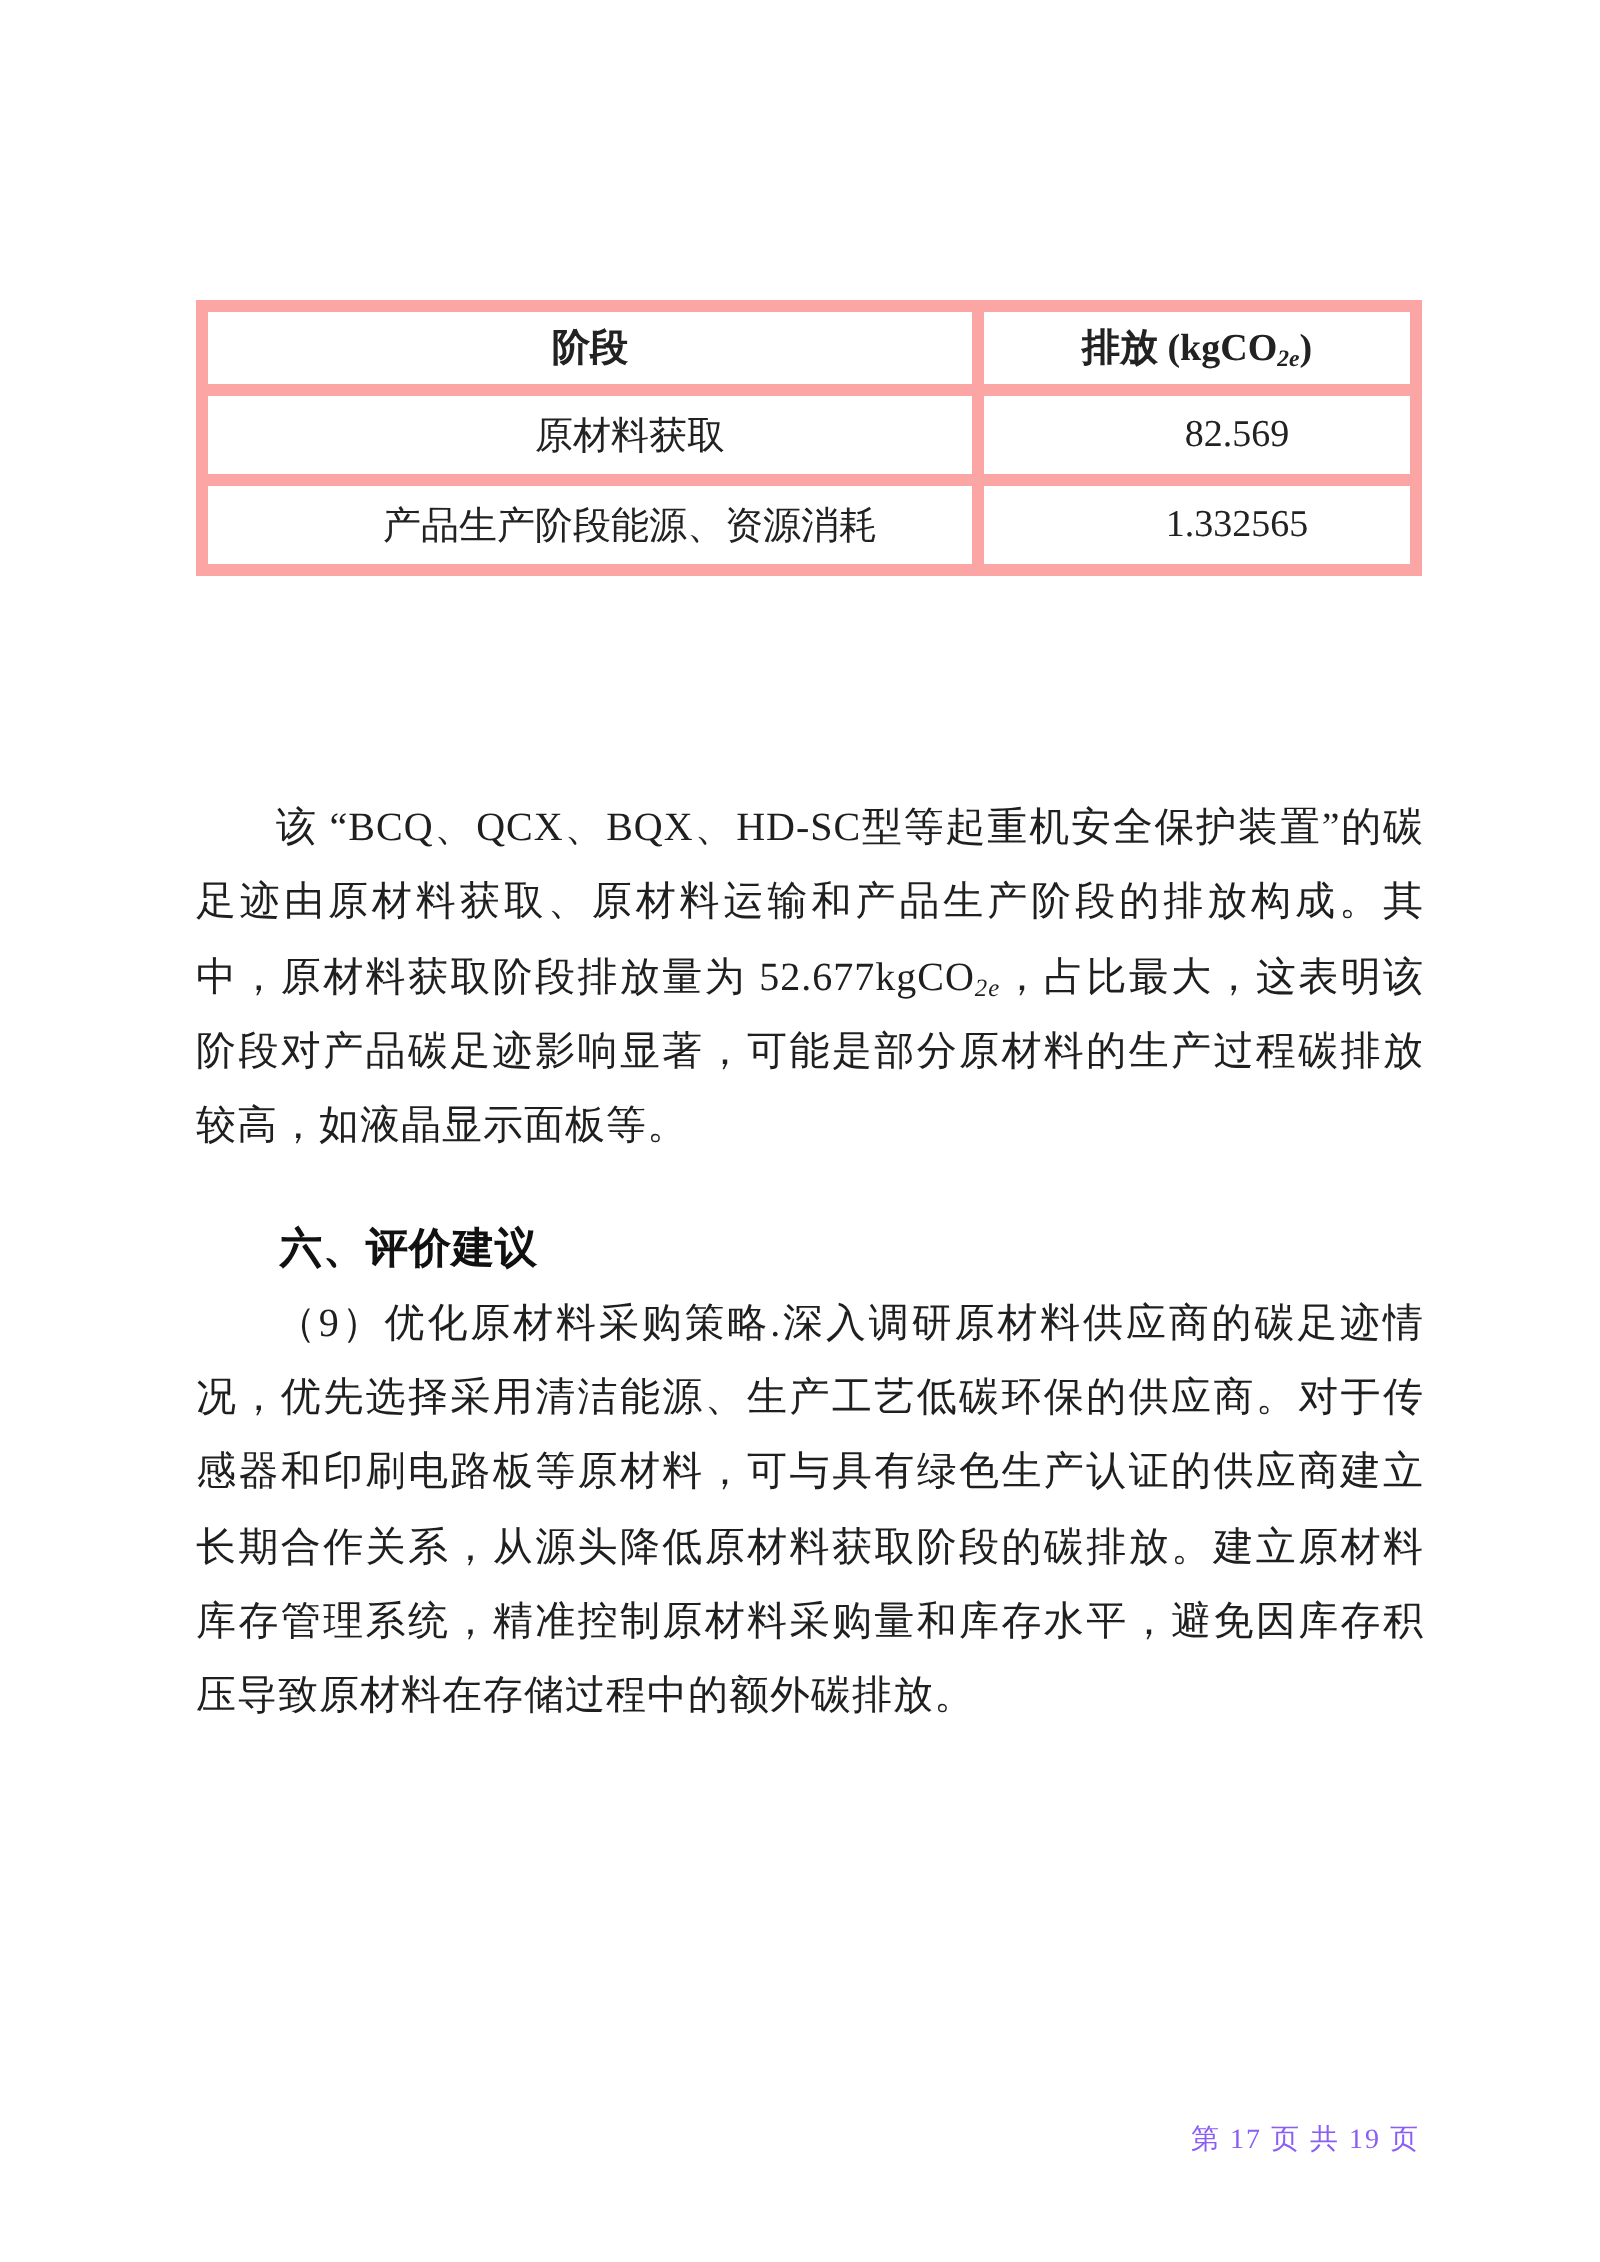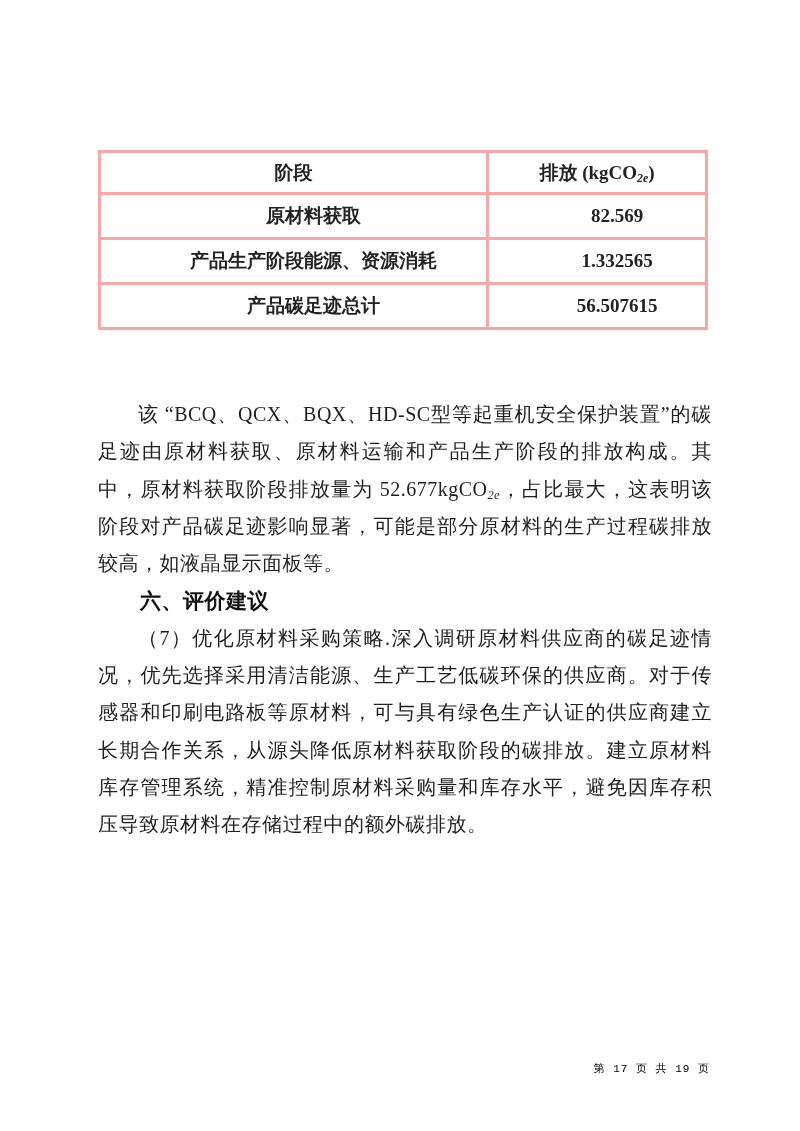--- a/index.html
+++ b/index.html
@@ -16,31 +16,31 @@
   
   .doc-table {
     position: absolute;
     left: 98px;
     top: 150px;
     width: 607px;
     border-collapse: collapse;
     table-layout: fixed;
   }
   .doc-table th, .doc-table td {
-    border: 3px solid #fca5a5;
+    border: 6px solid #fca5a5;
     text-align: center;
     vertical-align: middle;
     font-size: 19px;
     color: #222;
     padding: 0;
   }
   .doc-table col.c-stage { width: 388px; }
   .doc-table col.c-value { width: 219px; }
   .doc-table th { height: 42px; font-weight: 700; }
-  .doc-table td { height: 45px; font-weight: 700; padding-left: 40px; }
+  .doc-table td { height: 45px; font-weight: 400; padding-left: 40px; }
   .doc-table sub, .text-block sub {
     font-size: 0.62em;
     line-height: 0;
     vertical-align: -0.25em;
     font-style: italic;
   }
   
   .text-block {
     position: absolute;
     left: 98px;
@@ -55,30 +55,31 @@
     text-indent: 2em;
   }
   .section-heading {
     font-family: "Liberation Sans", "DejaVu Sans", sans-serif;
     font-weight: 700;
     font-size: 21px;
     line-height: 37.3px;
     text-indent: 2em;
     color: #111;
     text-align: left;
+    margin-top: 24px;
   }
   
   .page-footer {
     position: absolute;
     top: 1061px;
     right: 90px;
-    font-size: 11px;
-    color: #000000;
+    font-size: 14px;
+    color: #8b5cf6;
     letter-spacing: 1px;
-    font-family: Liberation Mono, monospace;
+    font-family: Liberation Serif, serif;
   }
 </style>
 </head>
 <body>
 
 <div class="page">
 
   <table class="doc-table">
     <colgroup>
       <col class="c-stage">
@@ -92,28 +93,24 @@
     </thead>
     <tbody>
       <tr>
         <td>原材料获取</td>
         <td>82.569</td>
       </tr>
       <tr>
         <td>产品生产阶段能源、资源消耗</td>
         <td>1.332565</td>
       </tr>
-      <tr>
-        <td>产品碳足迹总计</td>
-        <td>56.507615</td>
-      </tr>
     </tbody>
   </table>
 
   <div class="text-block">
     <p><span>该 “BCQ、QCX、BQX、HD-SC型等起重机安全保护装置”的碳足迹由原材料获取、原材料运输和产品生产阶段的排放构成。其中，原材料获取阶段排放量为 52.677kgCO</span><sub>2e</sub><span>，占比最大，这表明该阶段对产品碳足迹影响显著，可能是部分原材料的生产过程碳排放较高，如液晶显示面板等。</span></p>
     <div class="section-heading">六、评价建议</div>
-    <p>（7）优化原材料采购策略.深入调研原材料供应商的碳足迹情况，优先选择采用清洁能源、生产工艺低碳环保的供应商。对于传感器和印刷电路板等原材料，可与具有绿色生产认证的供应商建立长期合作关系，从源头降低原材料获取阶段的碳排放。建立原材料库存管理系统，精准控制原材料采购量和库存水平，避免因库存积压导致原材料在存储过程中的额外碳排放。</p>
+    <p>（9）优化原材料采购策略.深入调研原材料供应商的碳足迹情况，优先选择采用清洁能源、生产工艺低碳环保的供应商。对于传感器和印刷电路板等原材料，可与具有绿色生产认证的供应商建立长期合作关系，从源头降低原材料获取阶段的碳排放。建立原材料库存管理系统，精准控制原材料采购量和库存水平，避免因库存积压导致原材料在存储过程中的额外碳排放。</p>
   </div>
 
   <div class="page-footer">第 17 页 共 19 页</div>
 
 </div>
 
 </body></html>

